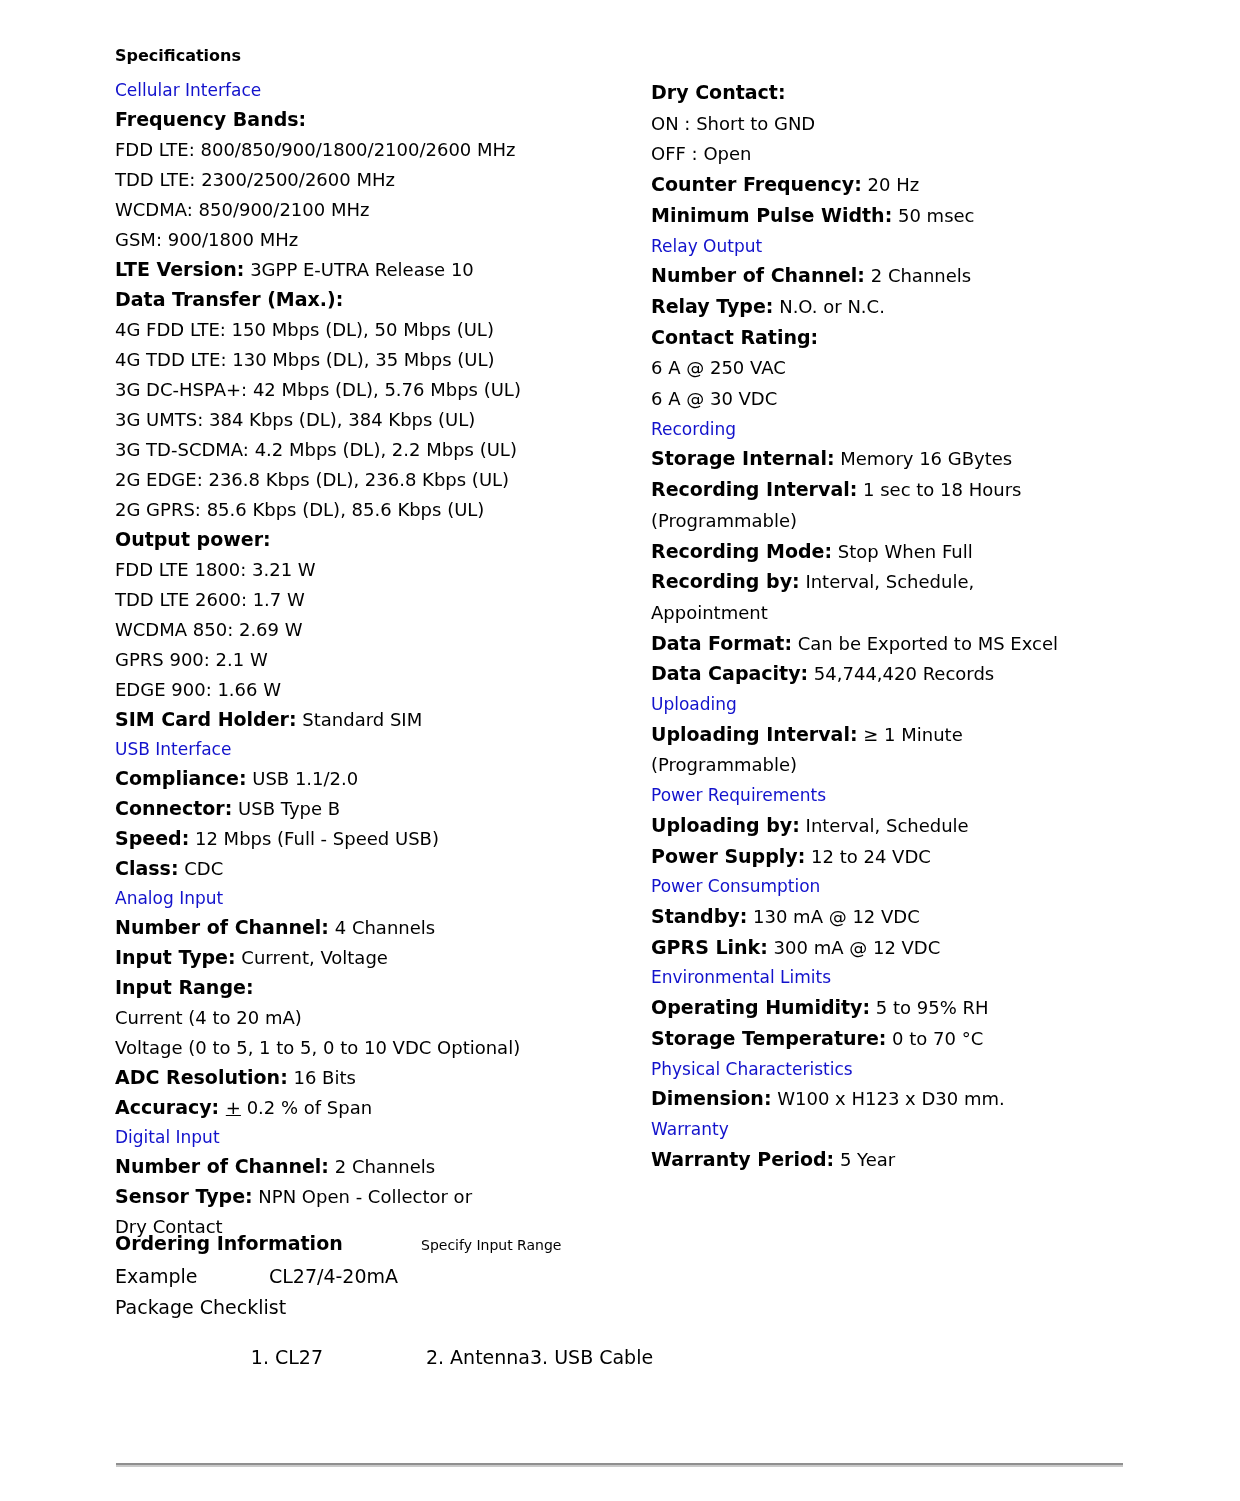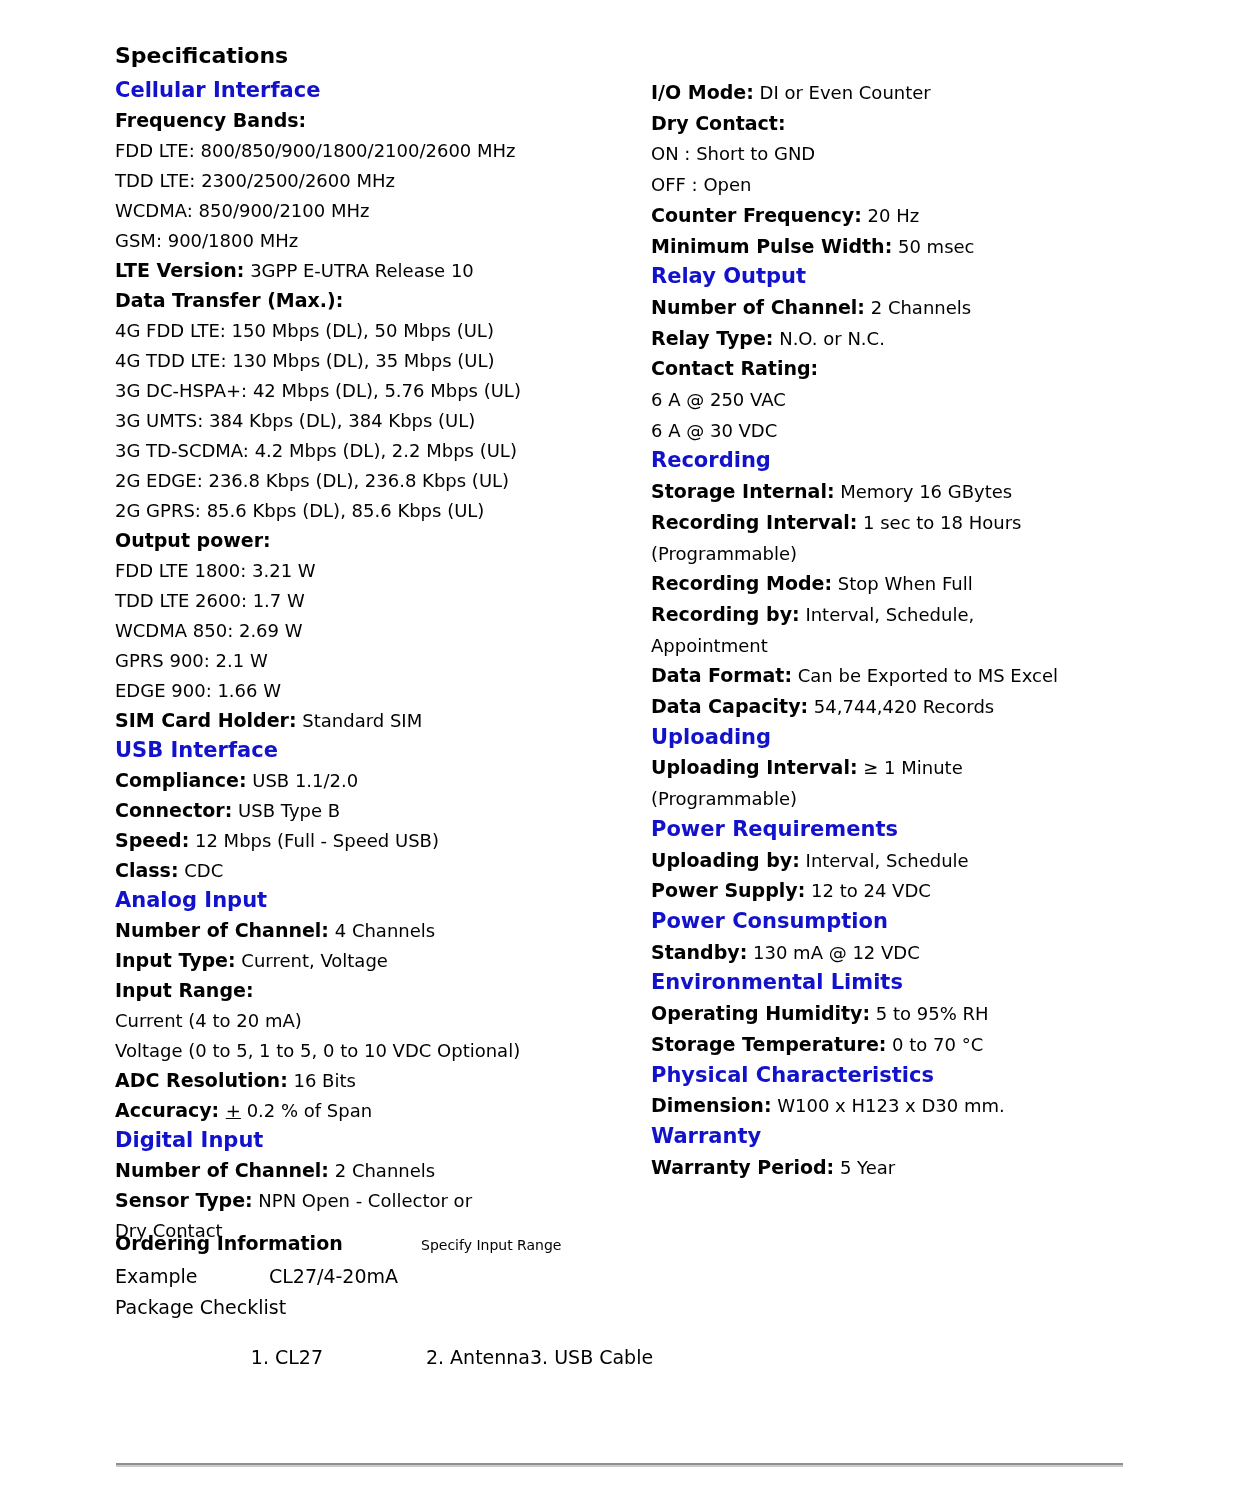--- a/index.html
+++ b/index.html
@@ -5,27 +5,27 @@
   html,body{margin:0;padding:0;}
   body{
     width:1240px;height:1501px;
     background:#ffffff;color:#000000;
     font-family:"DejaVu Sans", sans-serif;
     position:relative;overflow:hidden;
   }
   .abs{position:absolute;}
   #page-title{
     left:115px;top:42px;
-    font-size:22px;font-weight:bold;line-height:28px;
+    font-size:16px;font-weight:bold;line-height:28px;
   }
   .col{position:absolute;}
   #col-left{left:115px;top:76px;width:540px;line-height:29px;}
   #col-right{left:651px;top:78px;width:570px;line-height:29.7px;}
   .line{white-space:nowrap;}
-  .seg-h{color:#1212cc;font-weight:bold;font-size:21px;}
+  .seg-h{color:#1212cc;font-weight:normal;font-size:17px;}
   .seg-b{font-weight:bold;font-size:19px;}
   .seg-r{font-size:18px;}
   .seg-u{font-size:18px;text-decoration:underline;}
   #ordering-section{
     left:115px;top:1228px;font-size:19px;line-height:31px;white-space:nowrap;
   }
   .ord-head{font-weight:bold;display:inline-block;width:306px;}
   .ex-label{display:inline-block;width:154px;}
   .pkg-head{font-weight:normal;}
   #package-items{margin-top:19px;}
@@ -77,21 +77,20 @@
     <div class="line"><span class="seg-r">Current (4 to 20 mA)</span></div>
     <div class="line"><span class="seg-r">Voltage (0 to 5, 1 to 5, 0 to 10 VDC Optional)</span></div>
     <div class="line"><span class="seg-b">ADC Resolution:</span><span class="seg-r"> 16 Bits</span></div>
     <div class="line"><span class="seg-b">Accuracy: </span><span class="seg-u">+</span><span class="seg-r"> 0.2 % of Span</span></div>
     <div class="line"><span class="seg-h">Digital Input</span></div>
     <div class="line"><span class="seg-b">Number of Channel:</span><span class="seg-r"> 2 Channels</span></div>
     <div class="line"><span class="seg-b">Sensor Type:</span><span class="seg-r"> NPN Open - Collector or</span></div>
     <div class="line"><span class="seg-r">Dry Contact</span></div>
   </div>
 <div id="col-right" class="col">
-    <div class="line"><span class="seg-b">I/O Mode:</span><span class="seg-r"> DI or Even Counter</span></div>
     <div class="line"><span class="seg-b">Dry Contact:</span></div>
     <div class="line"><span class="seg-r">ON : Short to GND</span></div>
     <div class="line"><span class="seg-r">OFF : Open</span></div>
     <div class="line"><span class="seg-b">Counter Frequency:</span><span class="seg-r"> 20 Hz</span></div>
     <div class="line"><span class="seg-b">Minimum Pulse Width:</span><span class="seg-r"> 50 msec</span></div>
     <div class="line"><span class="seg-h">Relay Output</span></div>
     <div class="line"><span class="seg-b">Number of Channel:</span><span class="seg-r"> 2 Channels</span></div>
     <div class="line"><span class="seg-b">Relay Type:</span><span class="seg-r"> N.O. or N.C.</span></div>
     <div class="line"><span class="seg-b">Contact Rating:</span></div>
     <div class="line"><span class="seg-r">6 A @ 250 VAC</span></div>
@@ -106,20 +105,21 @@
     <div class="line"><span class="seg-b">Data Format:</span><span class="seg-r"> Can be Exported to MS Excel</span></div>
     <div class="line"><span class="seg-b">Data Capacity:</span><span class="seg-r"> 54,744,420 Records</span></div>
     <div class="line"><span class="seg-h">Uploading</span></div>
     <div class="line"><span class="seg-b">Uploading Interval:</span><span class="seg-r"> ≥ 1 Minute</span></div>
     <div class="line"><span class="seg-r">(Programmable)</span></div>
     <div class="line"><span class="seg-h">Power Requirements</span></div>
     <div class="line"><span class="seg-b">Uploading by:</span><span class="seg-r"> Interval, Schedule</span></div>
     <div class="line"><span class="seg-b">Power Supply:</span><span class="seg-r"> 12 to 24 VDC</span></div>
     <div class="line"><span class="seg-h">Power Consumption</span></div>
     <div class="line"><span class="seg-b">Standby:</span><span class="seg-r"> 130 mA @ 12 VDC</span></div>
+    <div class="line"><span class="seg-b">GPRS Link:</span><span class="seg-r"> 300 mA @ 12 VDC</span></div>
     <div class="line"><span class="seg-h">Environmental Limits</span></div>
     <div class="line"><span class="seg-b">Operating Humidity:</span><span class="seg-r"> 5 to 95% RH</span></div>
     <div class="line"><span class="seg-b">Storage Temperature:</span><span class="seg-r"> 0 to 70 °C</span></div>
     <div class="line"><span class="seg-h">Physical Characteristics</span></div>
     <div class="line"><span class="seg-b">Dimension:</span><span class="seg-r"> W100 x H123 x D30 mm.</span></div>
     <div class="line"><span class="seg-h">Warranty</span></div>
     <div class="line"><span class="seg-b">Warranty Period:</span><span class="seg-r"> 5 Year</span></div>
   </div>
 
 <div id="ordering-section" class="abs">

